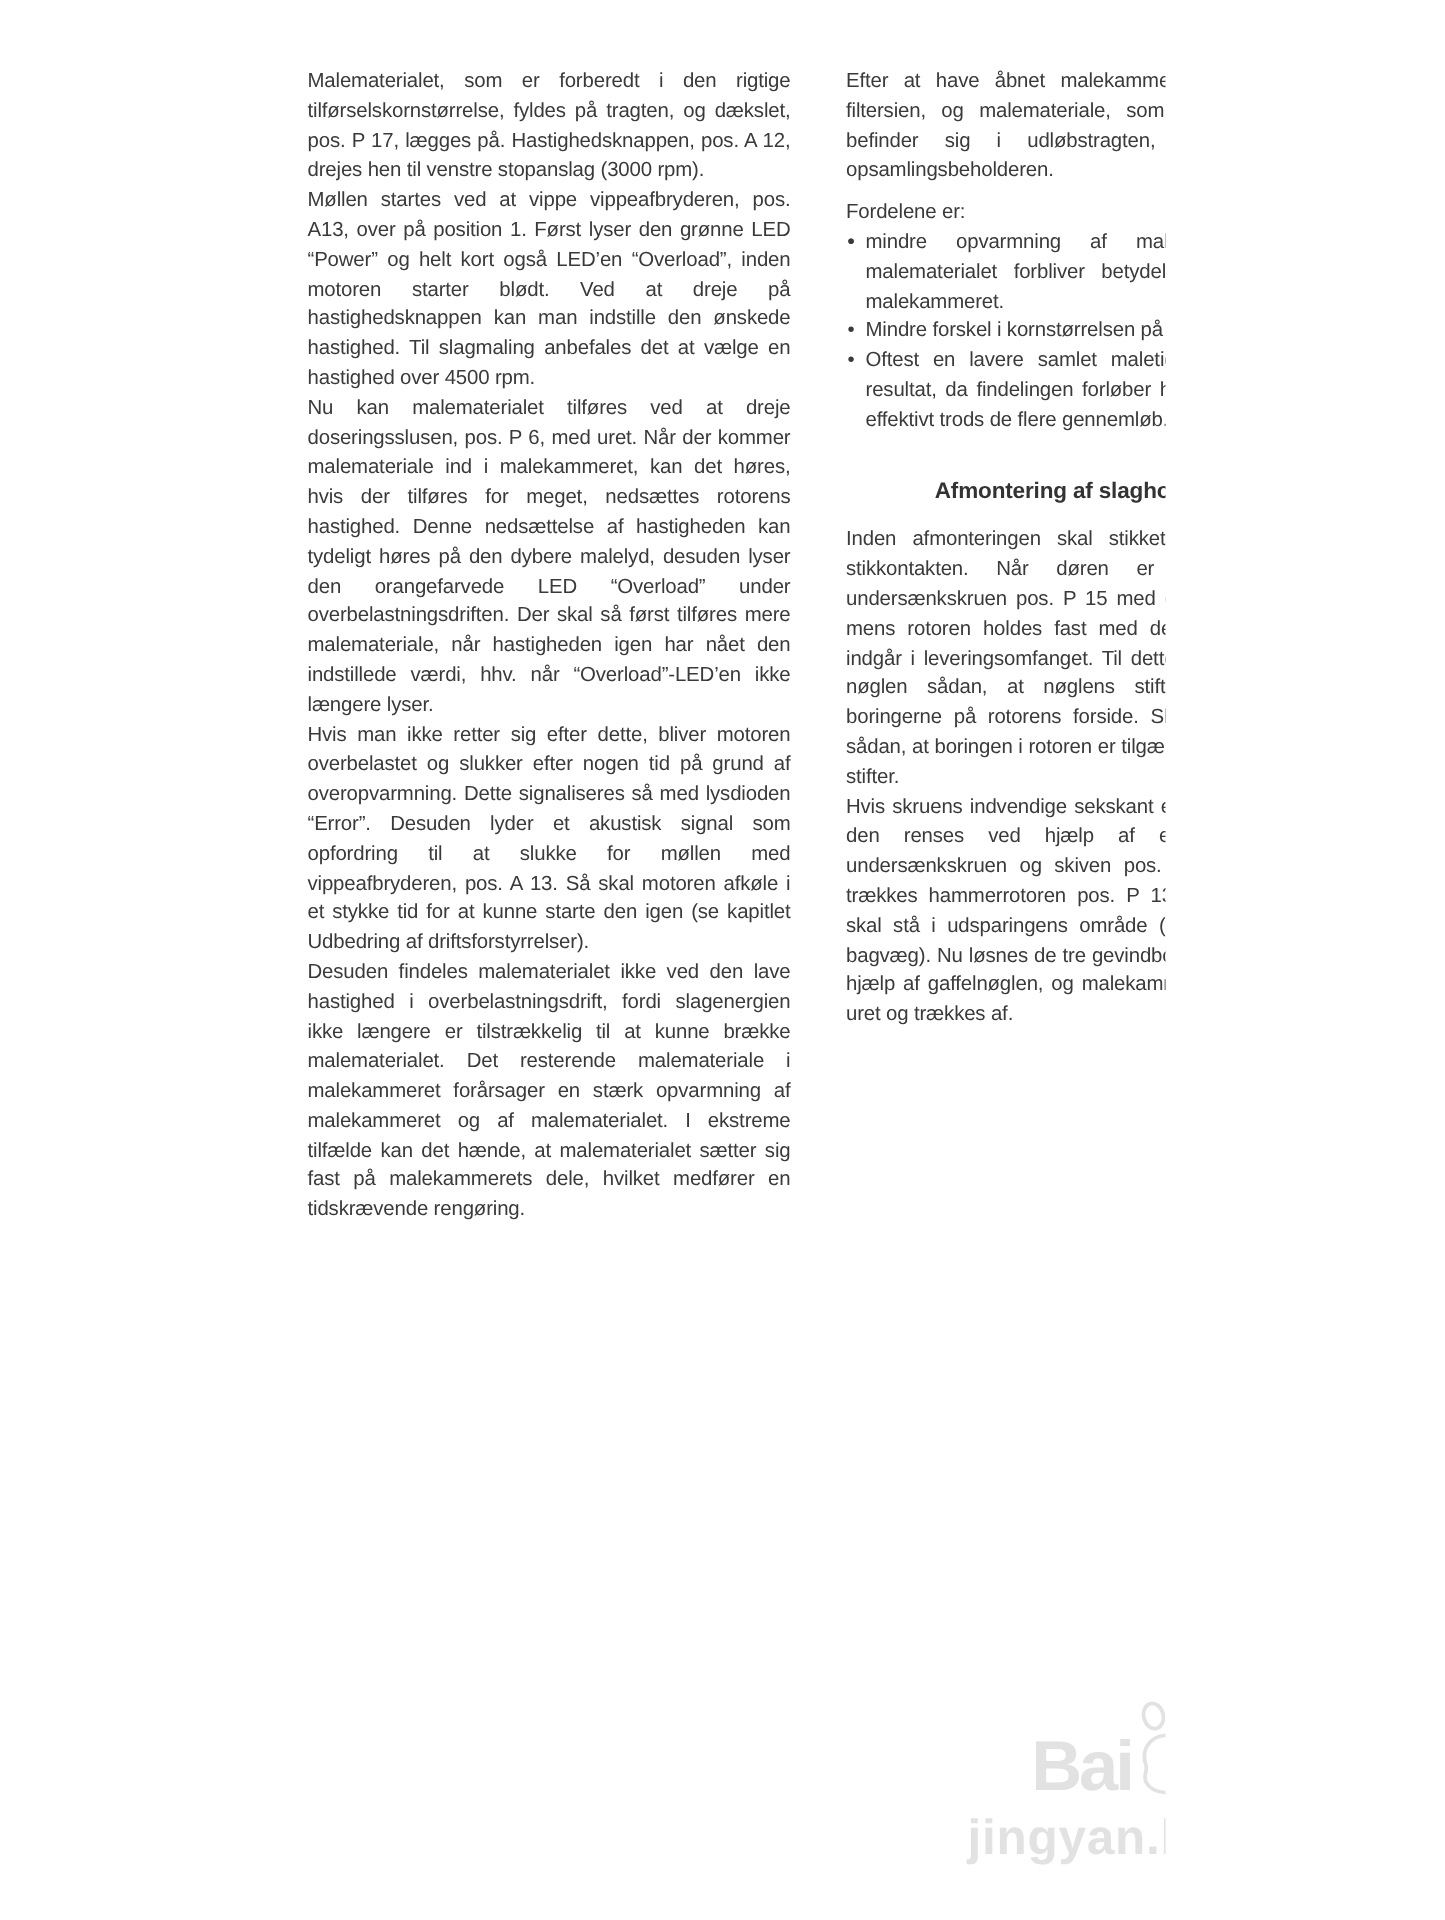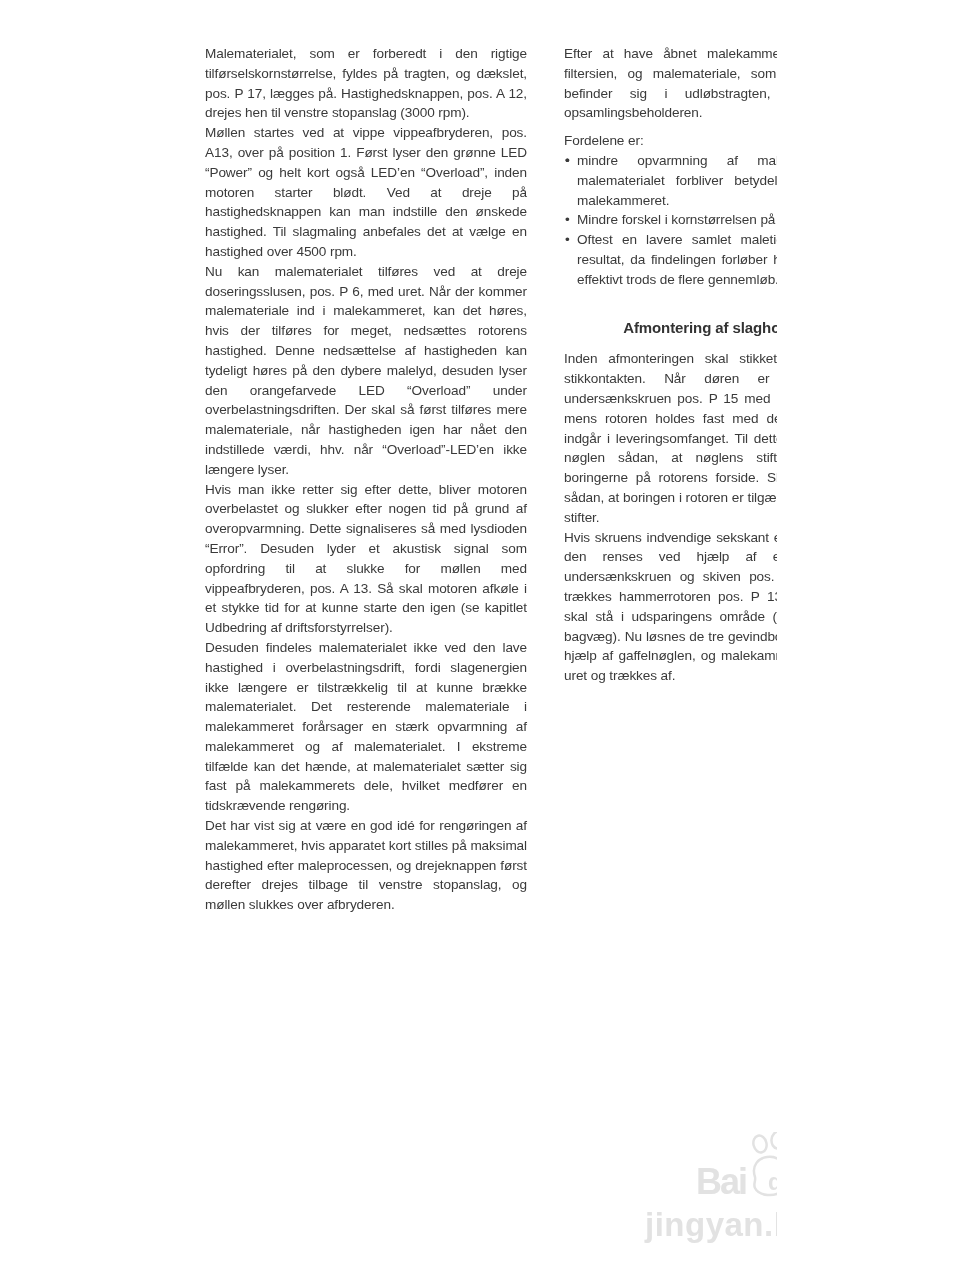--- a/index.html
+++ b/index.html
@@ -65,21 +65,21 @@
     pointer-events: none;
   }
   .wm-logo-row {
     display: flex;
     align-items: flex-end;
     justify-content: center;
     gap: 1px;
     height: 70px;
   }
   .wm-bai {
-    font-size: 36px;
+    font-size: 47px;
     font-weight: bold;
     letter-spacing: -2px;
     line-height: 1;
     color: #e2e2e2;
   }
   .wm-paw { position: relative; width: 50px; height: 68px; }
   .wm-du {
     position: absolute;
     left: 11px;
     bottom: 6px;
@@ -124,21 +124,20 @@
 <body>
 
 <div class="page">
 
   <div class="col col-left">
     <p>Malematerialet, som er forberedt i den rigtige tilførselskornstørrelse, fyldes på tragten, og dækslet, pos. P 17, lægges på. Hastighedsknappen, pos. A 12, drejes hen til venstre stopanslag (3000 rpm).</p>
     <p>Møllen startes ved at vippe vippeafbryderen, pos. A13, over på position 1. Først lyser den grønne LED “Power” og helt kort også LED’en “Overload”, inden motoren starter blødt. Ved at dreje på hastighedsknappen kan man indstille den ønskede hastighed. Til slagmaling anbefales det at vælge en hastighed over 4500 rpm.</p>
     <p>Nu kan malematerialet tilføres ved at dreje doseringsslusen, pos. P 6, med uret. Når der kommer malemateriale ind i malekammeret, kan det høres, hvis der tilføres for meget, nedsættes rotorens hastighed. Denne nedsættelse af hastigheden kan tydeligt høres på den dybere malelyd, desuden lyser den orangefarvede LED “Overload” under overbelastningsdriften. Der skal så først tilføres mere malemateriale, når hastigheden igen har nået den indstillede værdi, hhv. når “Overload”-LED’en ikke længere lyser.</p>
     <p>Hvis man ikke retter sig efter dette, bliver motoren overbelastet og slukker efter nogen tid på grund af overopvarmning. Dette signaliseres så med lysdioden “Error”. Desuden lyder et akustisk signal som opfordring til at slukke for møllen med vippeafbryderen, pos. A 13. Så skal motoren afkøle i et stykke tid for at kunne starte den igen (se kapitlet Udbedring af driftsforstyrrelser).</p>
     <p>Desuden findeles malematerialet ikke ved den lave hastighed i overbelastningsdrift, fordi slagenergien ikke længere er tilstrækkelig til at kunne brække malematerialet. Det resterende malemateriale i malekammeret forårsager en stærk opvarmning af malekammeret og af malematerialet. I ekstreme tilfælde kan det hænde, at malematerialet sætter sig fast på malekammerets dele, hvilket medfører en tidskrævende rengøring.</p>
-    <p>Det har vist sig at være en god idé for rengøringen af malekammeret, hvis apparatet kort stilles på maksimal hastighed efter maleprocessen, og drejeknappen først derefter drejes tilbage til venstre stopanslag, og møllen slukkes over afbryderen.</p>
   </div>
 
   <div class="col col-right">
     <p>Efter at have åbnet malekammerets dør fjernes filtersien, og malemateriale, som eventuel stadig befinder sig i udløbstragten, tørres ned i opsamlingsbeholderen.</p>
 
 
 
     <p class="spaced">Fordelene er:</p>
 
     <ul class="benefits">

